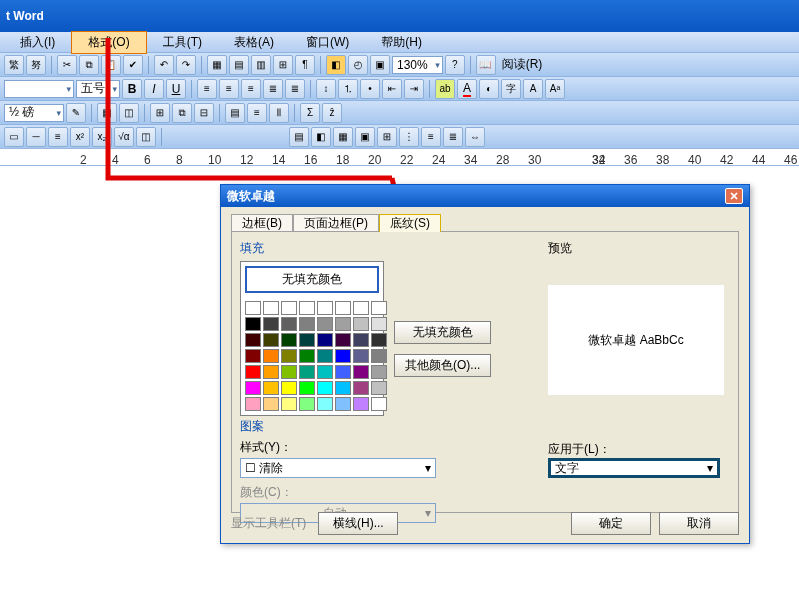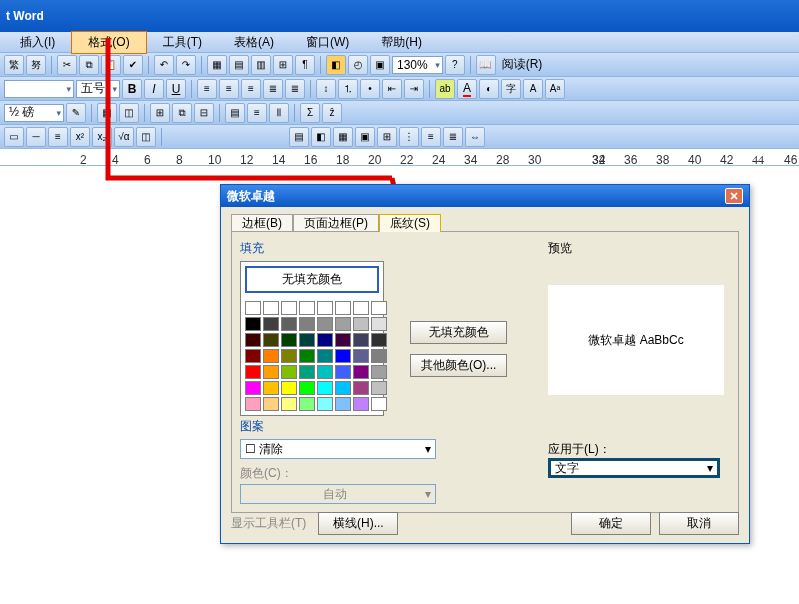--- a/index.html
+++ b/index.html
@@ -23,21 +23,21 @@
 
 .dialog { position: absolute; left: 220px; top: 184px; width: 530px; height: 360px; background: #ece9d8; border: 1px solid #0a56c4; box-shadow: 2px 2px 6px rgba(0,0,0,.3); }
 .dlg-title { background: linear-gradient(#3b8aeb, #0a56c4); color: #fff; height: 22px; display: flex; align-items: center; padding: 0 6px; font-weight: bold; justify-content: space-between; }
 .dlg-close { width: 18px; height: 16px; background: #e07050; border: 1px solid #fff; border-radius: 2px; display: flex; align-items: center; justify-content: center; color: #fff; font-size: 11px; }
 .dlg-body { padding: 6px 10px; }
 .tabs { display: flex; gap: 0; }
 .tab { border: 1px solid #a0a0a0; border-bottom: none; padding: 0 10px; background: #f8f6ee; position: relative; top: 1px; }
 .tab.active { background: #fcfae7; border-color: #d8b000 #d8b000 #fcfae7; z-index: 2; }
 .tab-pane { border: 1px solid #a0a0a0; background: #ece9d8; padding: 8px; height: 282px; position: relative; }
 .group-label { color: #0a4ab0; margin-bottom: 4px; }
-.palette-wrap { display: flex; gap: 26px; }
+.palette-wrap { display: flex; gap: 10px; }
 .palette { border: 1px solid #808080; background: #fff; width: 144px; }
 .palette-header { border: 2px solid #2a5fc0; margin: 4px; padding: 3px; text-align: center; background: #fff; }
 .swatches { display: grid; grid-template-columns: repeat(8, 16px); grid-auto-rows: 14px; gap: 2px; padding: 4px; }
 .sw { border: 1px solid #808080; }
 .side-btns { display: flex; flex-direction: column; gap: 10px; margin-top: 60px; }
 .btn { border: 1px solid #808080; background: linear-gradient(#fff,#e4e1d2); padding: 2px 10px; min-width: 80px; text-align: center; cursor: default; }
 .preview-box { position: absolute; right: 14px; top: 8px; width: 176px; }
 .preview-canvas { border: none; background: #fff; width: 176px; height: 110px; margin-top: 28px; display: flex; align-items: center; justify-content: center; font-family: "SimSun"; }
 .apply-row { position: absolute; right: 14px; bottom: 34px; width: 176px; }
 .apply-combo { width: 172px; height: 20px; border: 3px solid #0c4a6e; background: #fff; display: flex; align-items: center; padding: 0 4px; justify-content: space-between; }
@@ -188,21 +188,21 @@
     <span class="tick" style="left: 432px;">24</span>
     <span class="tick" style="left: 464px;">34</span>
     <span class="tick" style="left: 496px;">28</span>
     <span class="tick" style="left: 528px;">30</span>
     <span class="tick" style="left: 592px;">32</span>
     <span class="tick" style="left: 592px;">34</span>
     <span class="tick" style="left: 624px;">36</span>
     <span class="tick" style="left: 656px;">38</span>
     <span class="tick" style="left: 688px;">40</span>
     <span class="tick" style="left: 720px;">42</span>
-    <span class="tick" style="left: 752px; font-family: Liberation Serif, serif;">44</span>
+    <span class="tick" style="left: 752px;">44</span>
     <span class="tick" style="left: 784px;">46</span>
   </div>
 
 <div class="doc-area"></div>
 
 <svg class="anno" width="799" height="604" style="left:0;top:0">
   <path d="M 108 38 L 108 178 L 392 178" stroke="#e00000" stroke-width="5" fill="none"></path>
   <path d="M 392 178 L 400 214" stroke="#e00000" stroke-width="5" fill="none"></path>
   <polygon points="400,222 392,206 408,206" fill="#e00000"></polygon>
   <path d="M 478 266 L 410 266" stroke="#e00000" stroke-width="6" fill="none"></path>
@@ -285,20 +285,21 @@
             </div>
         </div>
         <div class="side-btns">
           <div class="btn"><span>无填充颜色</span></div>
           <div class="btn"><span>其他颜色(O)...</span></div>
         </div>
       </div>
 
       <div class="pattern-box">
         <div class="group-label">图案</div>
+        <div>样式(Y)：</div>
         <div class="pat-combo">
           <span>☐ <span>清除</span></span>
             <span>▾</span>
         </div>
         <div style="margin-top:6px;color:#888">颜色(C)：</div>
         <div class="pat-combo disabled">
           <span style="margin:0 auto">自动</span>
             <span>▾</span>
         </div>
       </div>

